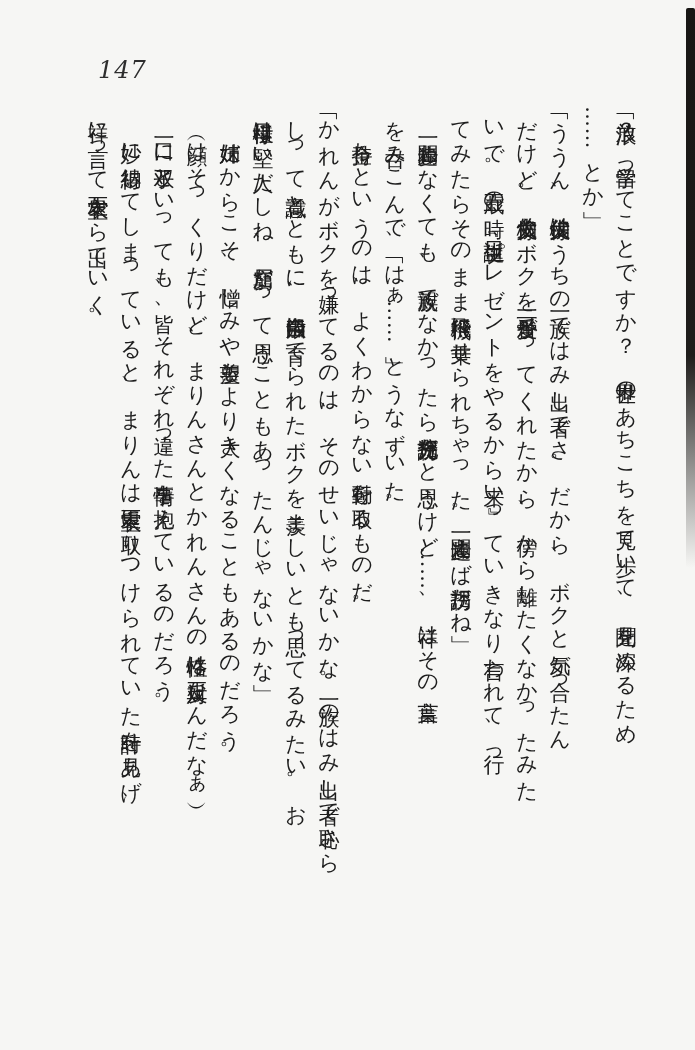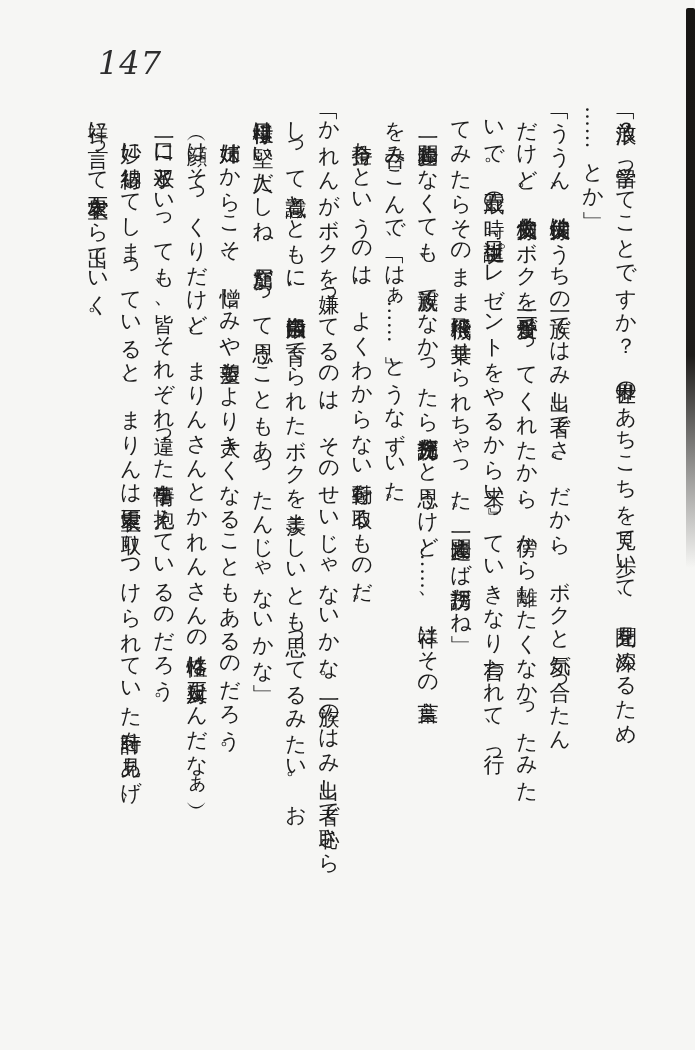--- a/index.html
+++ b/index.html
@@ -12,22 +12,22 @@
     width: 695px;
     height: 1050px;
     margin: 0 auto;
     background: #f6f6f4;
     overflow: hidden;
     font-family: "DejaVu Serif", "Liberation Serif", serif;
   }
   .page-number {
     position: absolute;
     left: 98px;
-    top: 44px;
-    font-size: 32px;
+    top: 56px;
+    font-size: 24px;
     font-style: italic;
     color: #2e2e2e;
     letter-spacing: 1px;
   }
   .text-block {
     position: absolute;
     top: 106px;
     right: 53px;
     height: 845px;
     writing-mode: vertical-rl;

